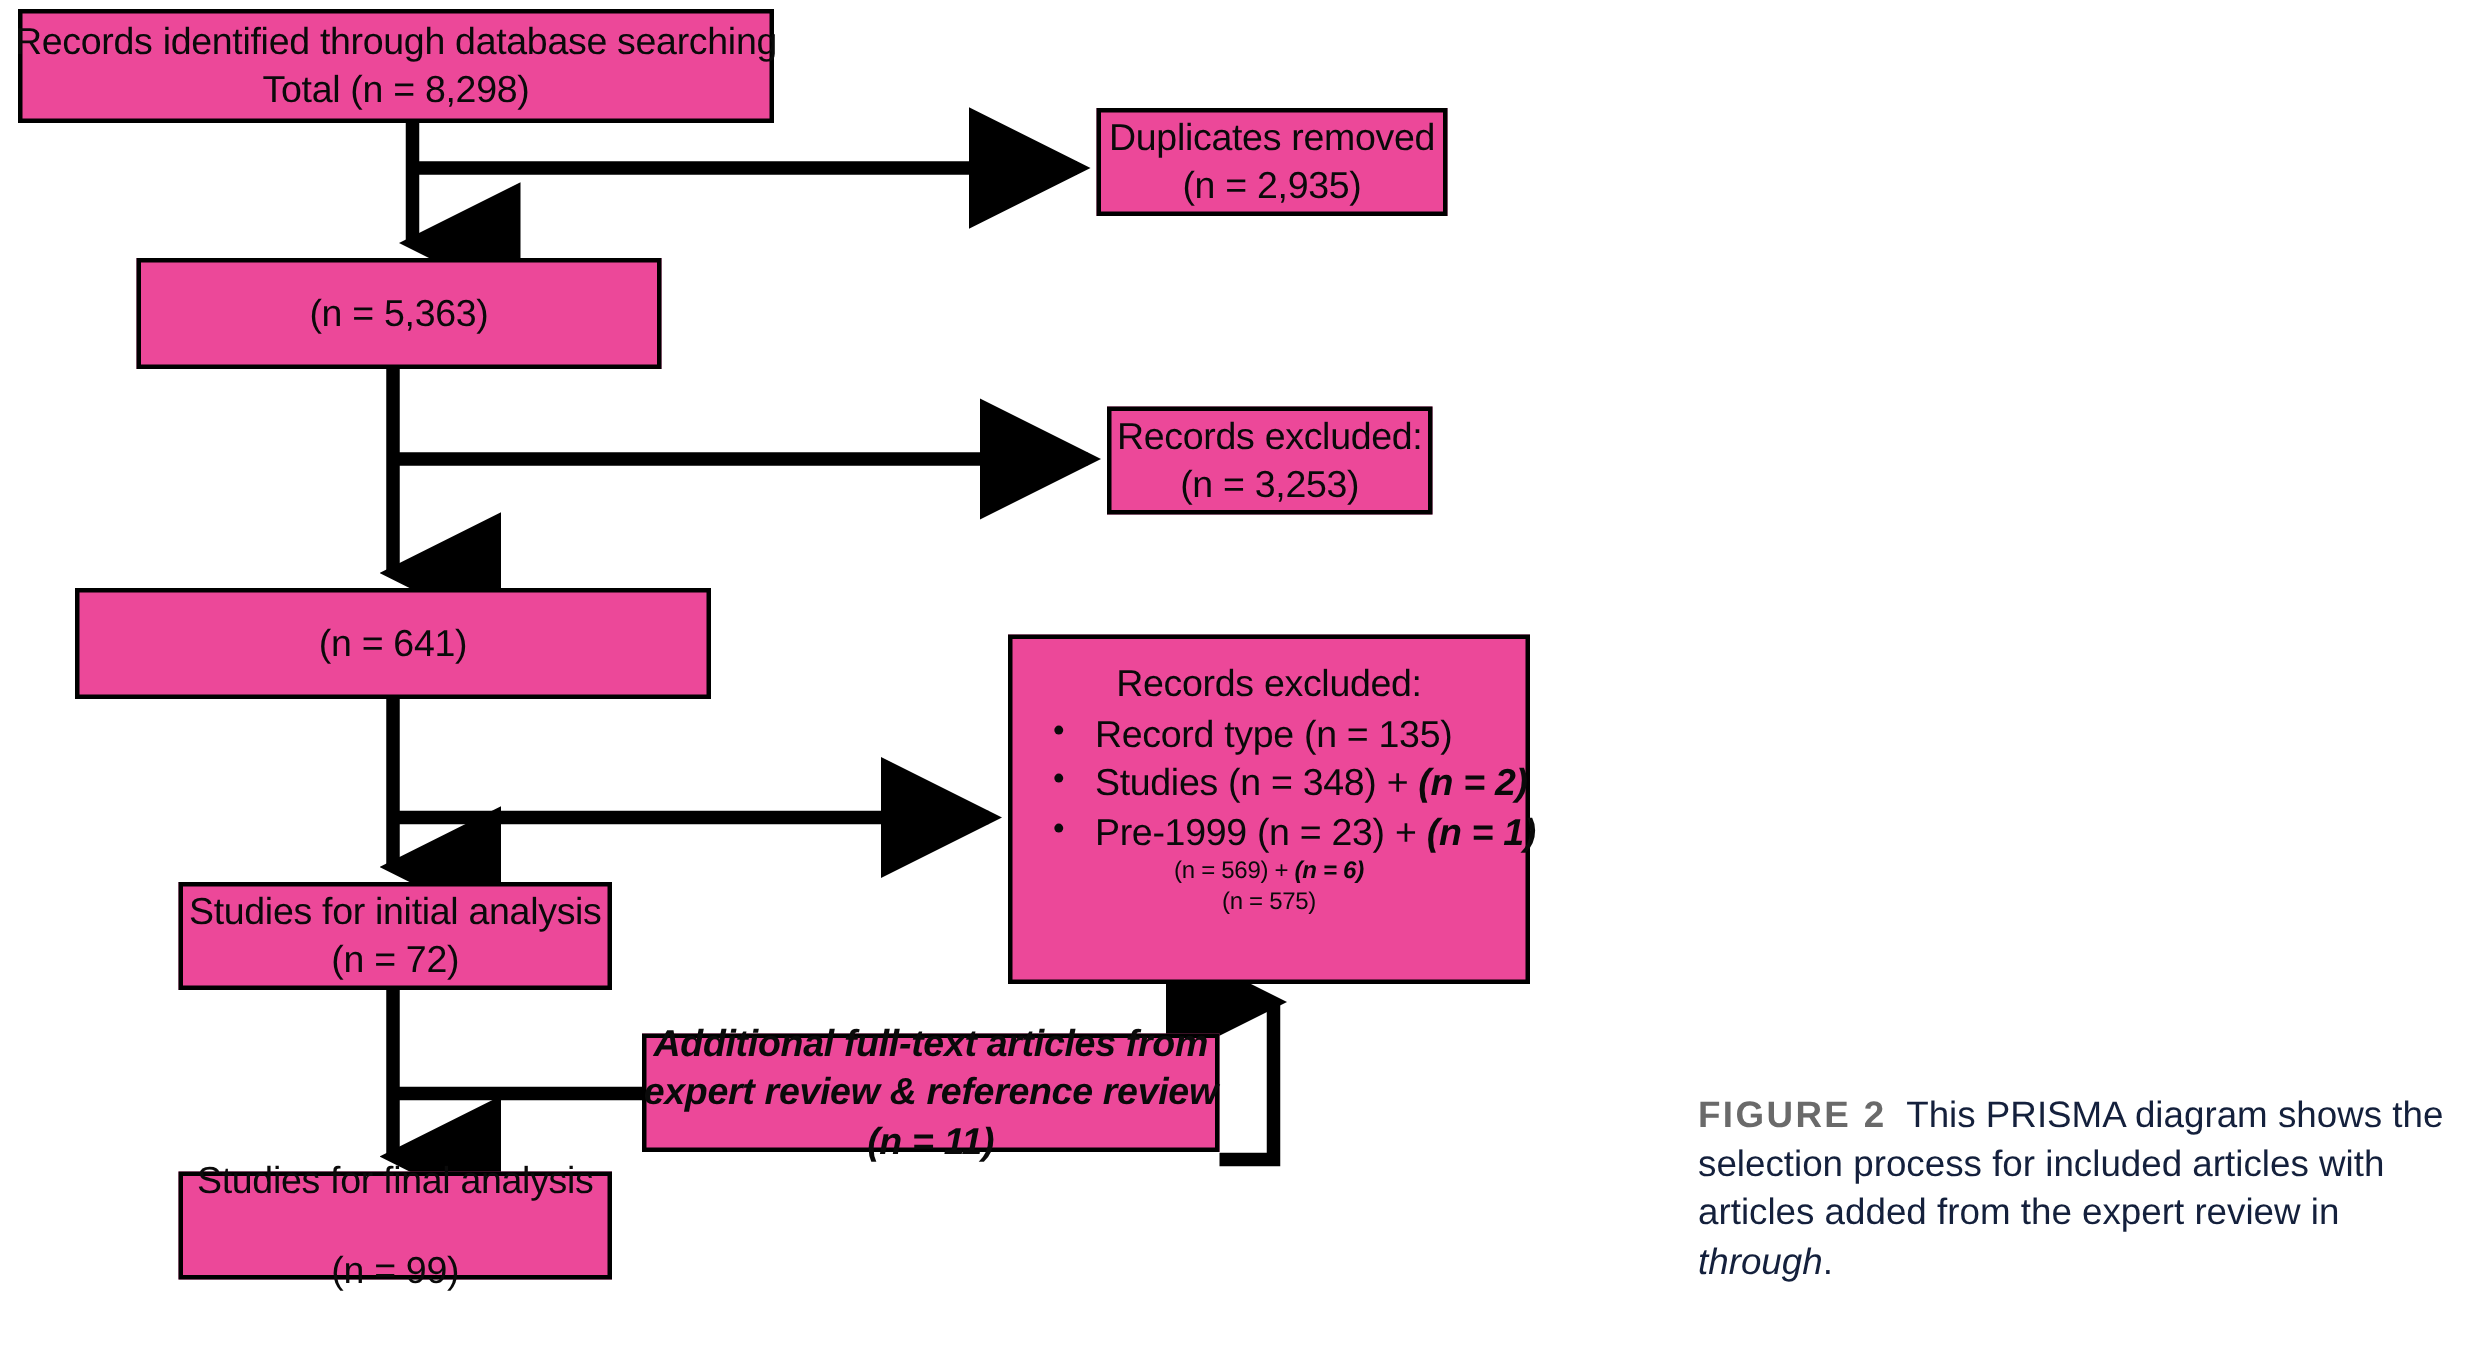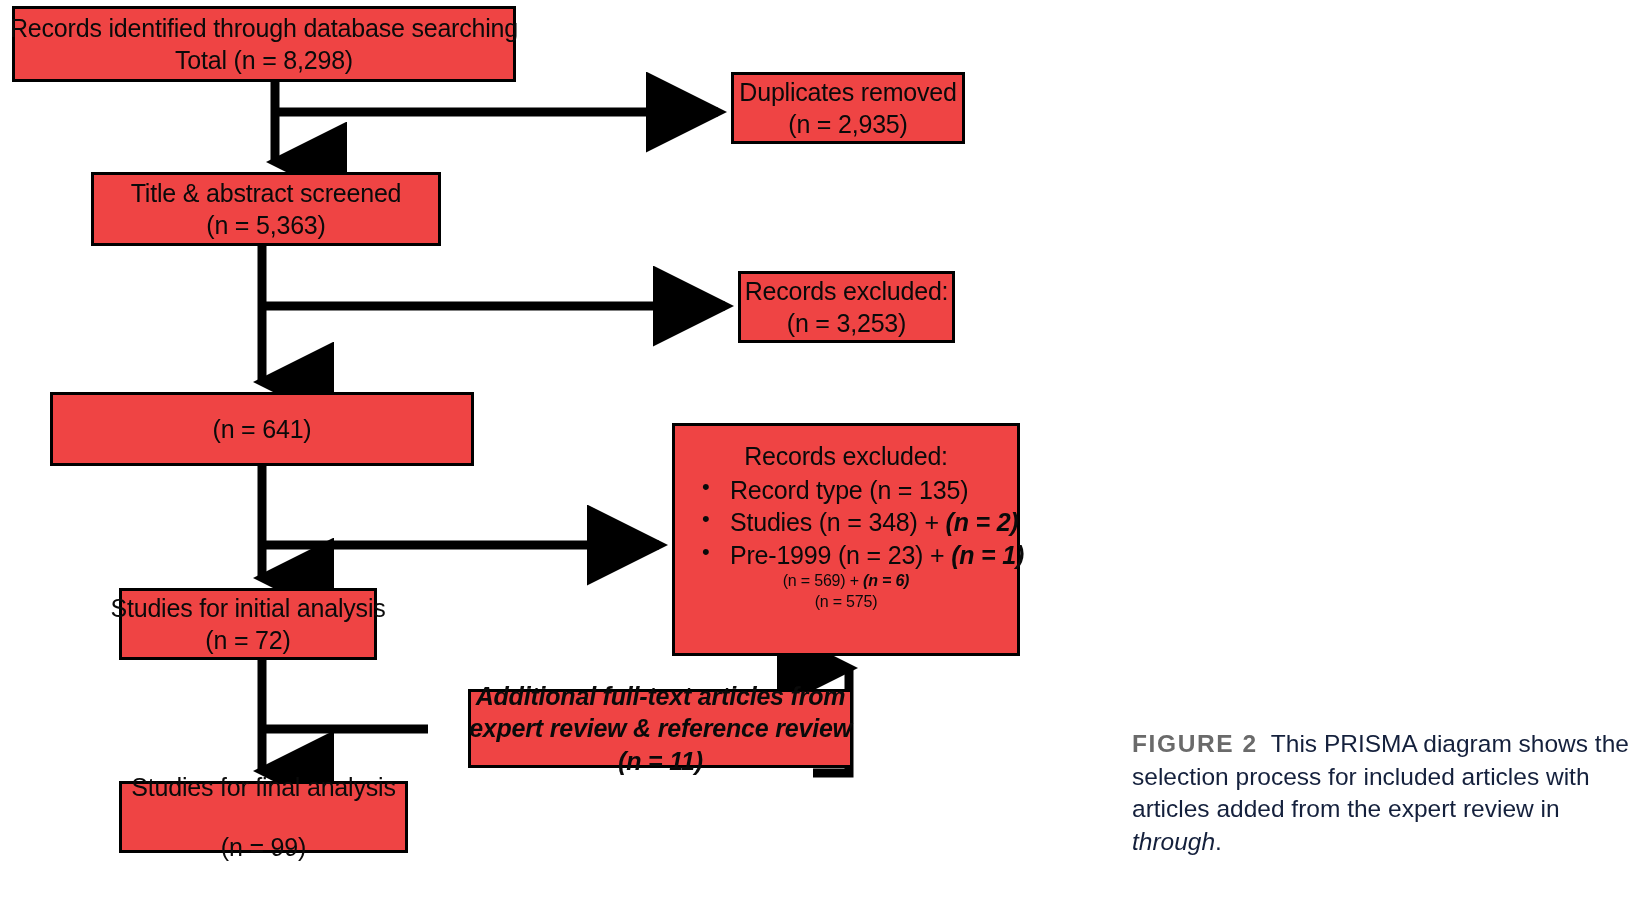--- a/index.html
+++ b/index.html
@@ -24,43 +24,43 @@
     left: 0;
     top: 0;
     width: 1646px;
     height: 902px;
     pointer-events: none;
   }
   .node {
     position: absolute;
     box-sizing: border-box;
     border: 3px solid #000000;
-    background: #ef4444;
+    background: #ec4899;
     display: flex;
     flex-direction: column;
     align-items: center;
     justify-content: center;
     text-align: center;
     line-height: 1.30;
     font-size: 25px;
     color: #0a0a0a;
     letter-spacing: -0.2px;
   }
   .node .line { display: block; white-space: nowrap; }
-  .node.italic { font-style: italic; font-weight: 600; margin-left: 40px; }
+  .node.italic { font-style: italic; font-weight: 600; }
 
   
   #node-identified   { left: 12px;  top: 6px;   width: 504px; height: 76px; }
   #node-duplicates   { left: 731px; top: 72px;  width: 234px; height: 72px; }
   #node-screened     { left: 91px;  top: 172px; width: 350px; height: 74px; }
   #node-excluded1    { left: 738px; top: 271px; width: 217px; height: 72px; }
   #node-fulltext     { left: 50px;  top: 392px; width: 424px; height: 74px; }
   #node-excluded2    { left: 672px; top: 423px; width: 348px; height: 233px;
                        justify-content: flex-start; padding-top: 14px; }
-  #node-initial      { left: 119px; top: 588px; width: 258px; height: 72px; }
+  #node-initial      { left: 119px; top: 588px; width: 289px; height: 72px; }
   #node-additional   { left: 428px; top: 689px; width: 385px; height: 79px; }
   #node-final        { left: 119px; top: 781px; width: 289px; height: 72px; gap: 27px; }
 
   
   .excl-title { font-size: 25px; margin-bottom: 1px; }
   .bullets {
     list-style: none;
     margin: 0;
     padding: 0 0 0 34px;
     text-align: left;
@@ -144,21 +144,20 @@
     <span class="line">Records identified through database searching</span>
     <span class="line">Total (n = 8,298)</span>
   </div>
 
   <div class="node" id="node-duplicates">
     <span class="line">Duplicates removed</span>
     <span class="line">(n = 2,935)</span>
   </div>
 
   <div class="node" id="node-screened">
-    <span class="line">Title &amp; abstract screened</span>
     <span class="line">(n = 5,363)</span>
   </div>
 
   <div class="node" id="node-excluded1">
     <span class="line">Records excluded:</span>
     <span class="line">(n = 3,253)</span>
   </div>
 
   <div class="node" id="node-fulltext">
     <span class="line">(n = 641)</span>

